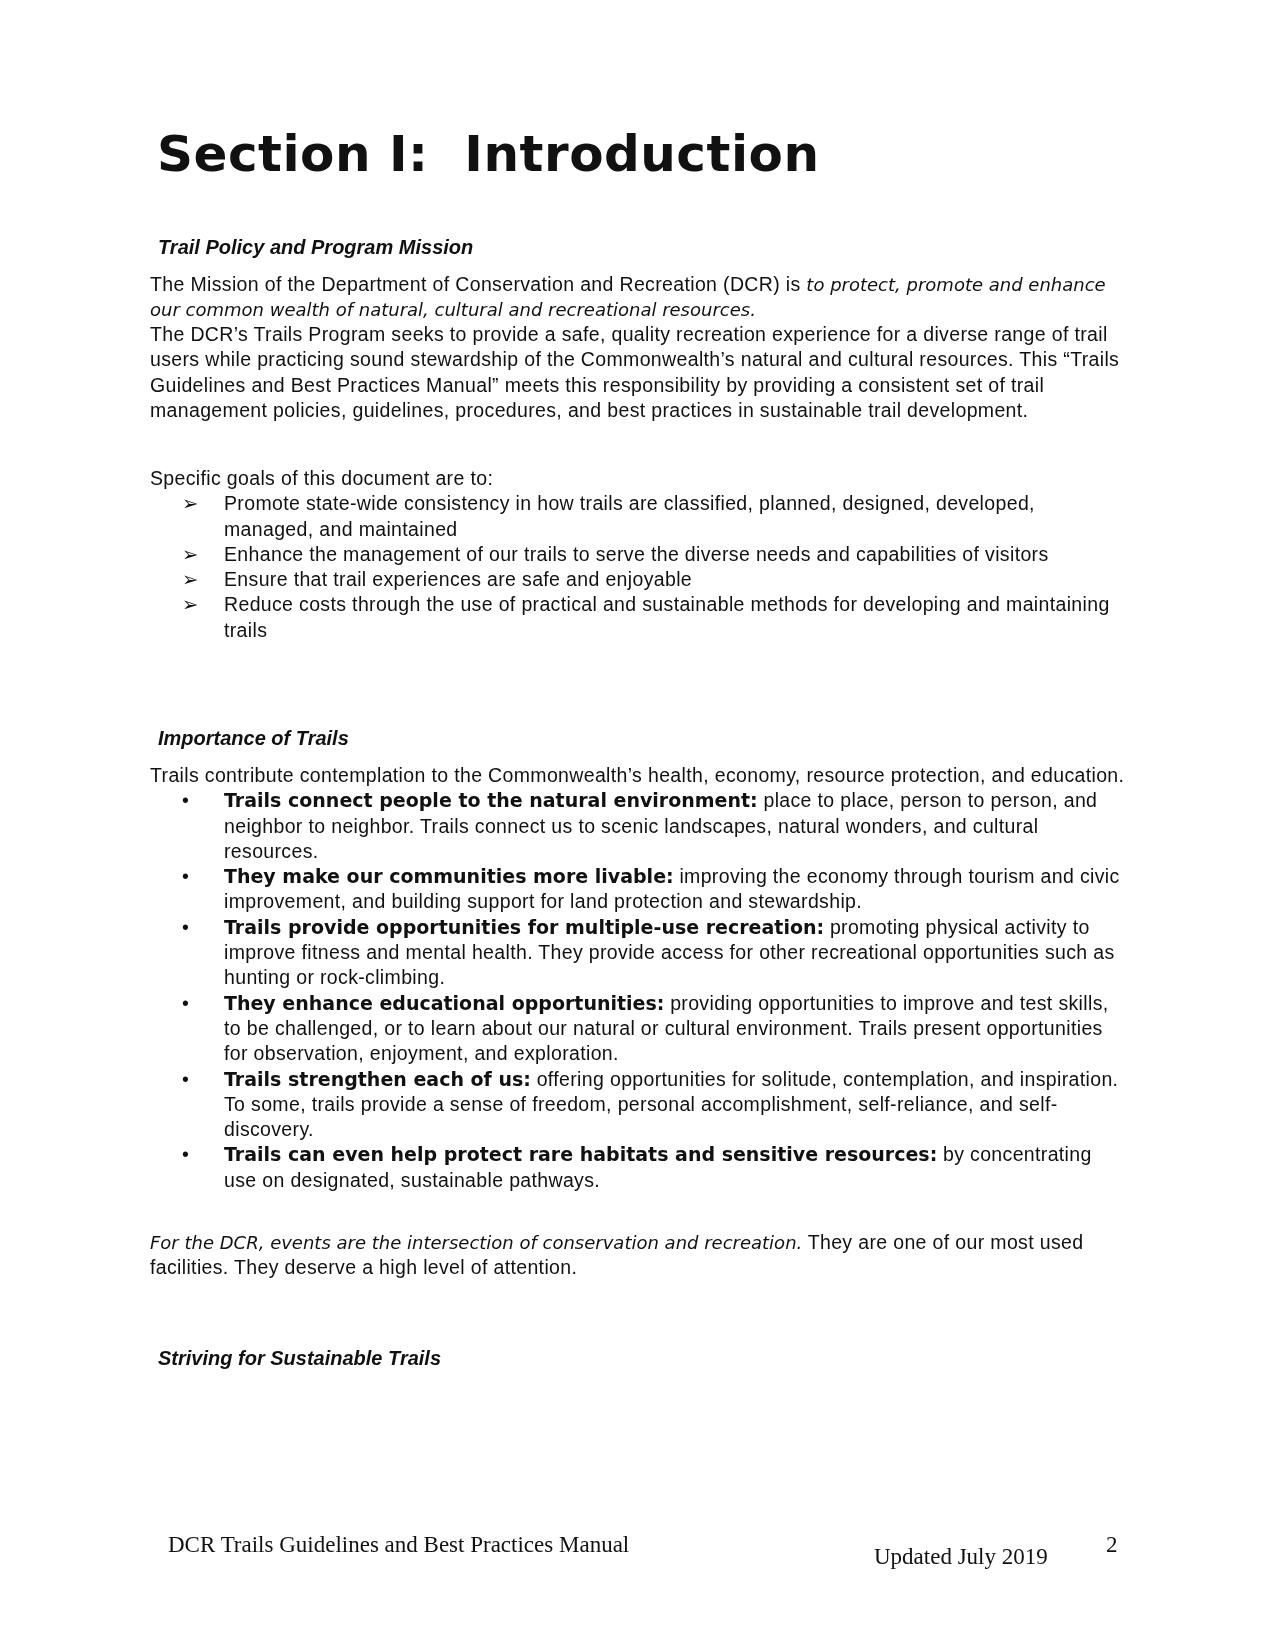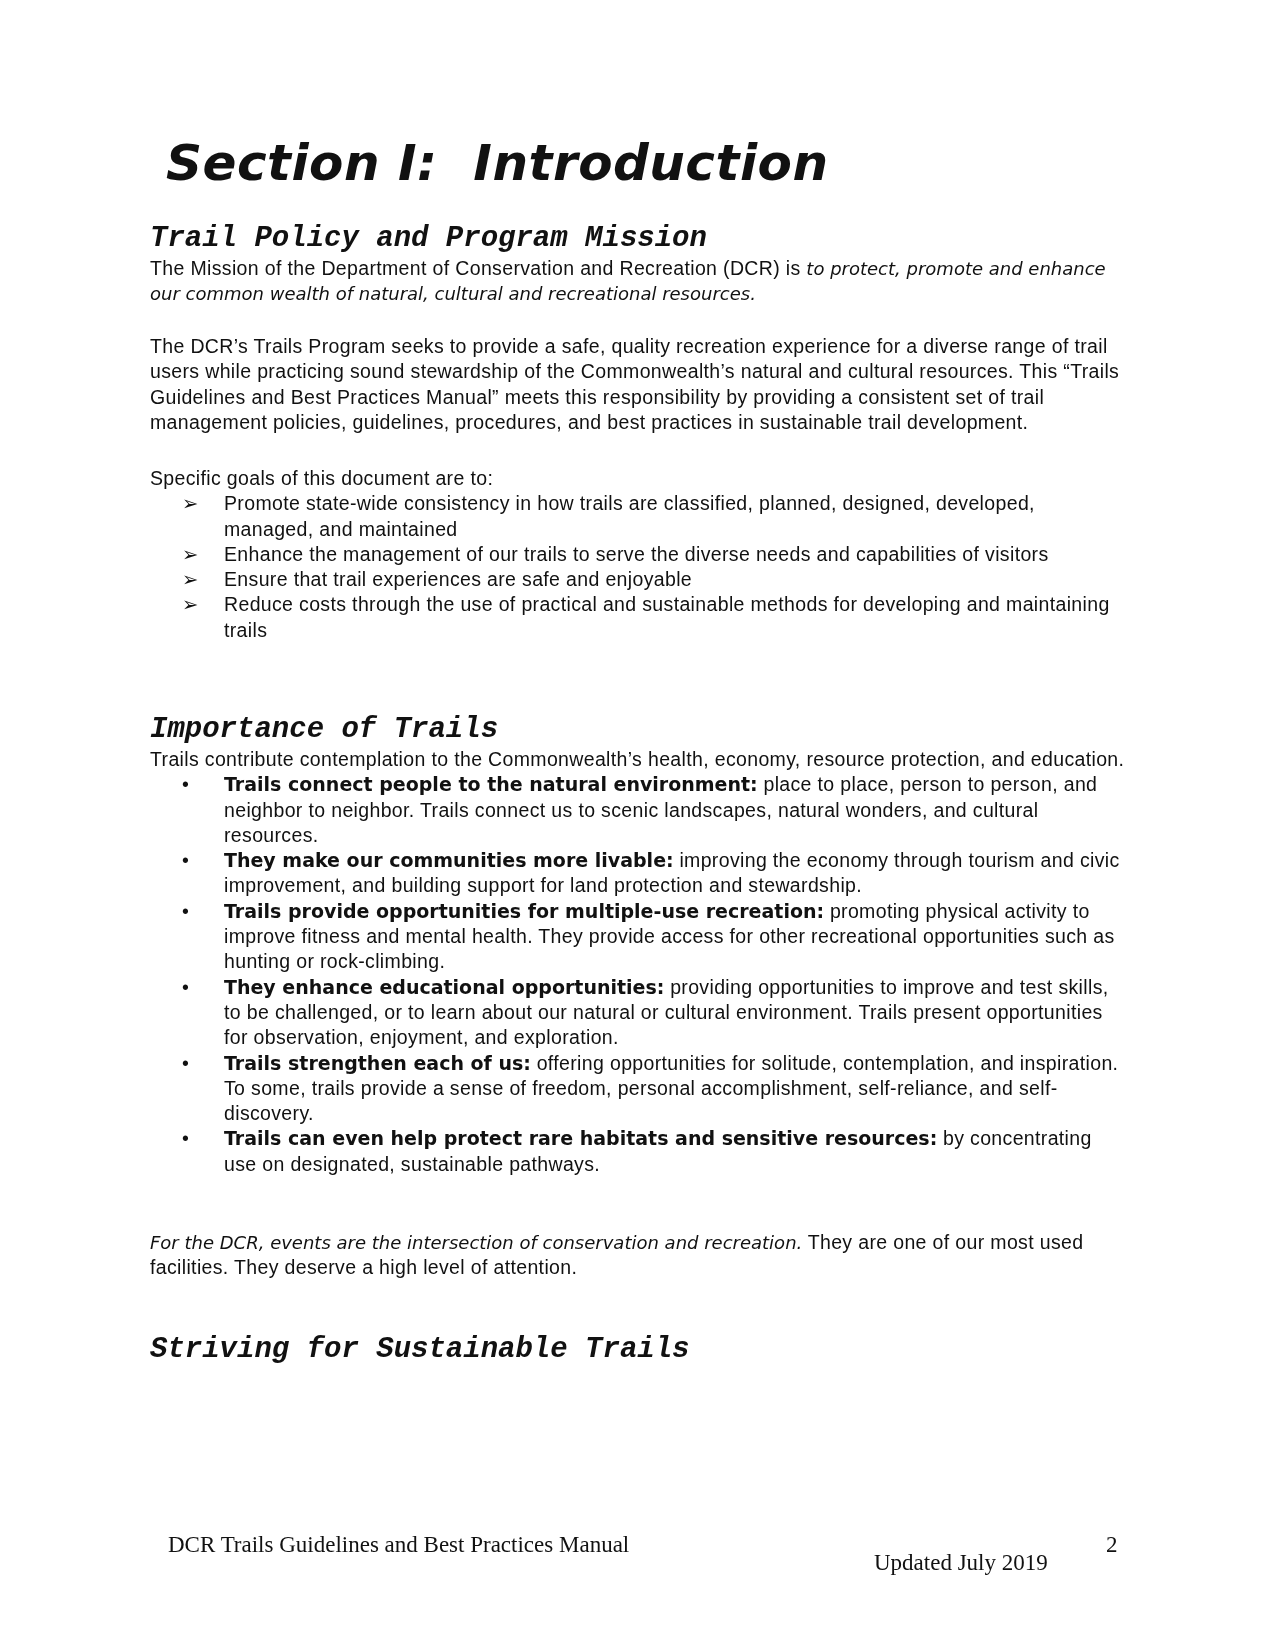--- a/index.html
+++ b/index.html
@@ -1,57 +1,57 @@
 <!DOCTYPE html>
 <html><head>
 <meta charset="utf-8">
 <style>
   html, body { margin: 0; padding: 0; background: #ffffff; }
   body { width: 1275px; height: 1650px; position: relative; overflow: hidden; color: #111; }
   .page { position: absolute; left: 150px; top: 0; width: 975px; }
   .h1 {
     position: absolute; left: 0; top: 118px;
-    font-family: "DejaVu Sans", sans-serif; font-weight: bold; font-style: italic;
-    font-size: 50px; letter-spacing: 0.5px; white-space: pre; margin: 16px;
+    font-family: "DejaVu Sans", sans-serif; font-weight: bold; 
+    font-size: 50px; letter-spacing: 0.5px; white-space: pre; margin: 7px;
   }
   .h2 {
-    font-family: Liberation Mono, monospace; font-weight: bold; font-style: italic;
-    font-size: 29px; margin: 0; line-height: 34px; white-space: nowrap;
+    font-family: Liberation Sans, sans-serif; font-weight: bold; font-style: italic;
+    font-size: 20px; margin: 8px; line-height: 34px; white-space: nowrap;
   }
   .body {
     font-family: "Liberation Sans", sans-serif; font-size: 19.5px; line-height: 25.3px;
     letter-spacing: 0.35px; margin: 0;
   }
   .blk { position: absolute; left: 0; width: 975px; }
   .it { font-style: italic; font-family: "DejaVu Sans", sans-serif; font-size: 18px; letter-spacing: 0; }
   ul.goals, ul.imp { list-style: none; margin: 0; padding: 0; }
   ul.goals li, ul.imp li { position: relative; padding-left: 74px; }
   .marker { position: absolute; left: 32px; top: 0; width: 30px; }
   .b { font-weight: bold; font-family: "DejaVu Sans", sans-serif; font-size: 19px; letter-spacing: 0; }
   .footer {
     position: absolute; top: 1532px; left: 168px; width: 960px;
     font-family: "Liberation Serif", serif; font-size: 23px;
   }
   .footer .left { position: absolute; left: 0; top: 0; white-space: nowrap; }
-  .footer .right { position: absolute; left: 706px; top: 18px; white-space: nowrap; text-align: center; }
+  .footer .right { position: absolute; left: 706px; top: 12px; white-space: nowrap; text-align: center; }
   .footer .num { position: absolute; left: 938px; top: 0; }
 </style>
 </head>
 <body>
 
 <div class="page">
 
   <h1 class="h1">Section I:  Introduction</h1>
 
   <div class="blk" style="top:222px;">
     <h2 class="h2">Trail Policy and Program Mission</h2>
     <p class="body"><span>The Mission of the Department of Conservation and Recreation (DCR) is </span><span class="it">to protect, promote and enhance our common wealth of natural, cultural and recreational resources.</span></p>
   </div>
 
-  <div class="blk" style="top:322px;margin-top:12px;">
+  <div class="blk" style="top:322px;">
     <p class="body">The DCR’s Trails Program seeks to provide a safe, quality recreation experience for a diverse range of trail users while practicing sound stewardship of the Commonwealth’s natural and cultural resources.  This “Trails Guidelines and Best Practices Manual” meets this responsibility by providing a consistent set of trail management policies, guidelines, procedures, and best practices in sustainable trail development.</p>
   </div>
 
   <div class="blk" style="top:466px;">
     <p class="body">Specific goals of this document are to:</p>
     <ul class="goals body">
       <li><span class="marker">➢</span><span>Promote state-wide consistency in how trails are classified, planned, designed, developed, managed, and maintained</span></li>
       <li><span class="marker">➢</span><span>Enhance the management of our trails to serve the diverse needs and capabilities of visitors</span></li>
       <li><span class="marker">➢</span><span>Ensure that trail experiences are safe and enjoyable</span></li>
       <li><span class="marker">➢</span><span>Reduce costs through the use of practical and sustainable methods for developing and maintaining trails</span></li>

